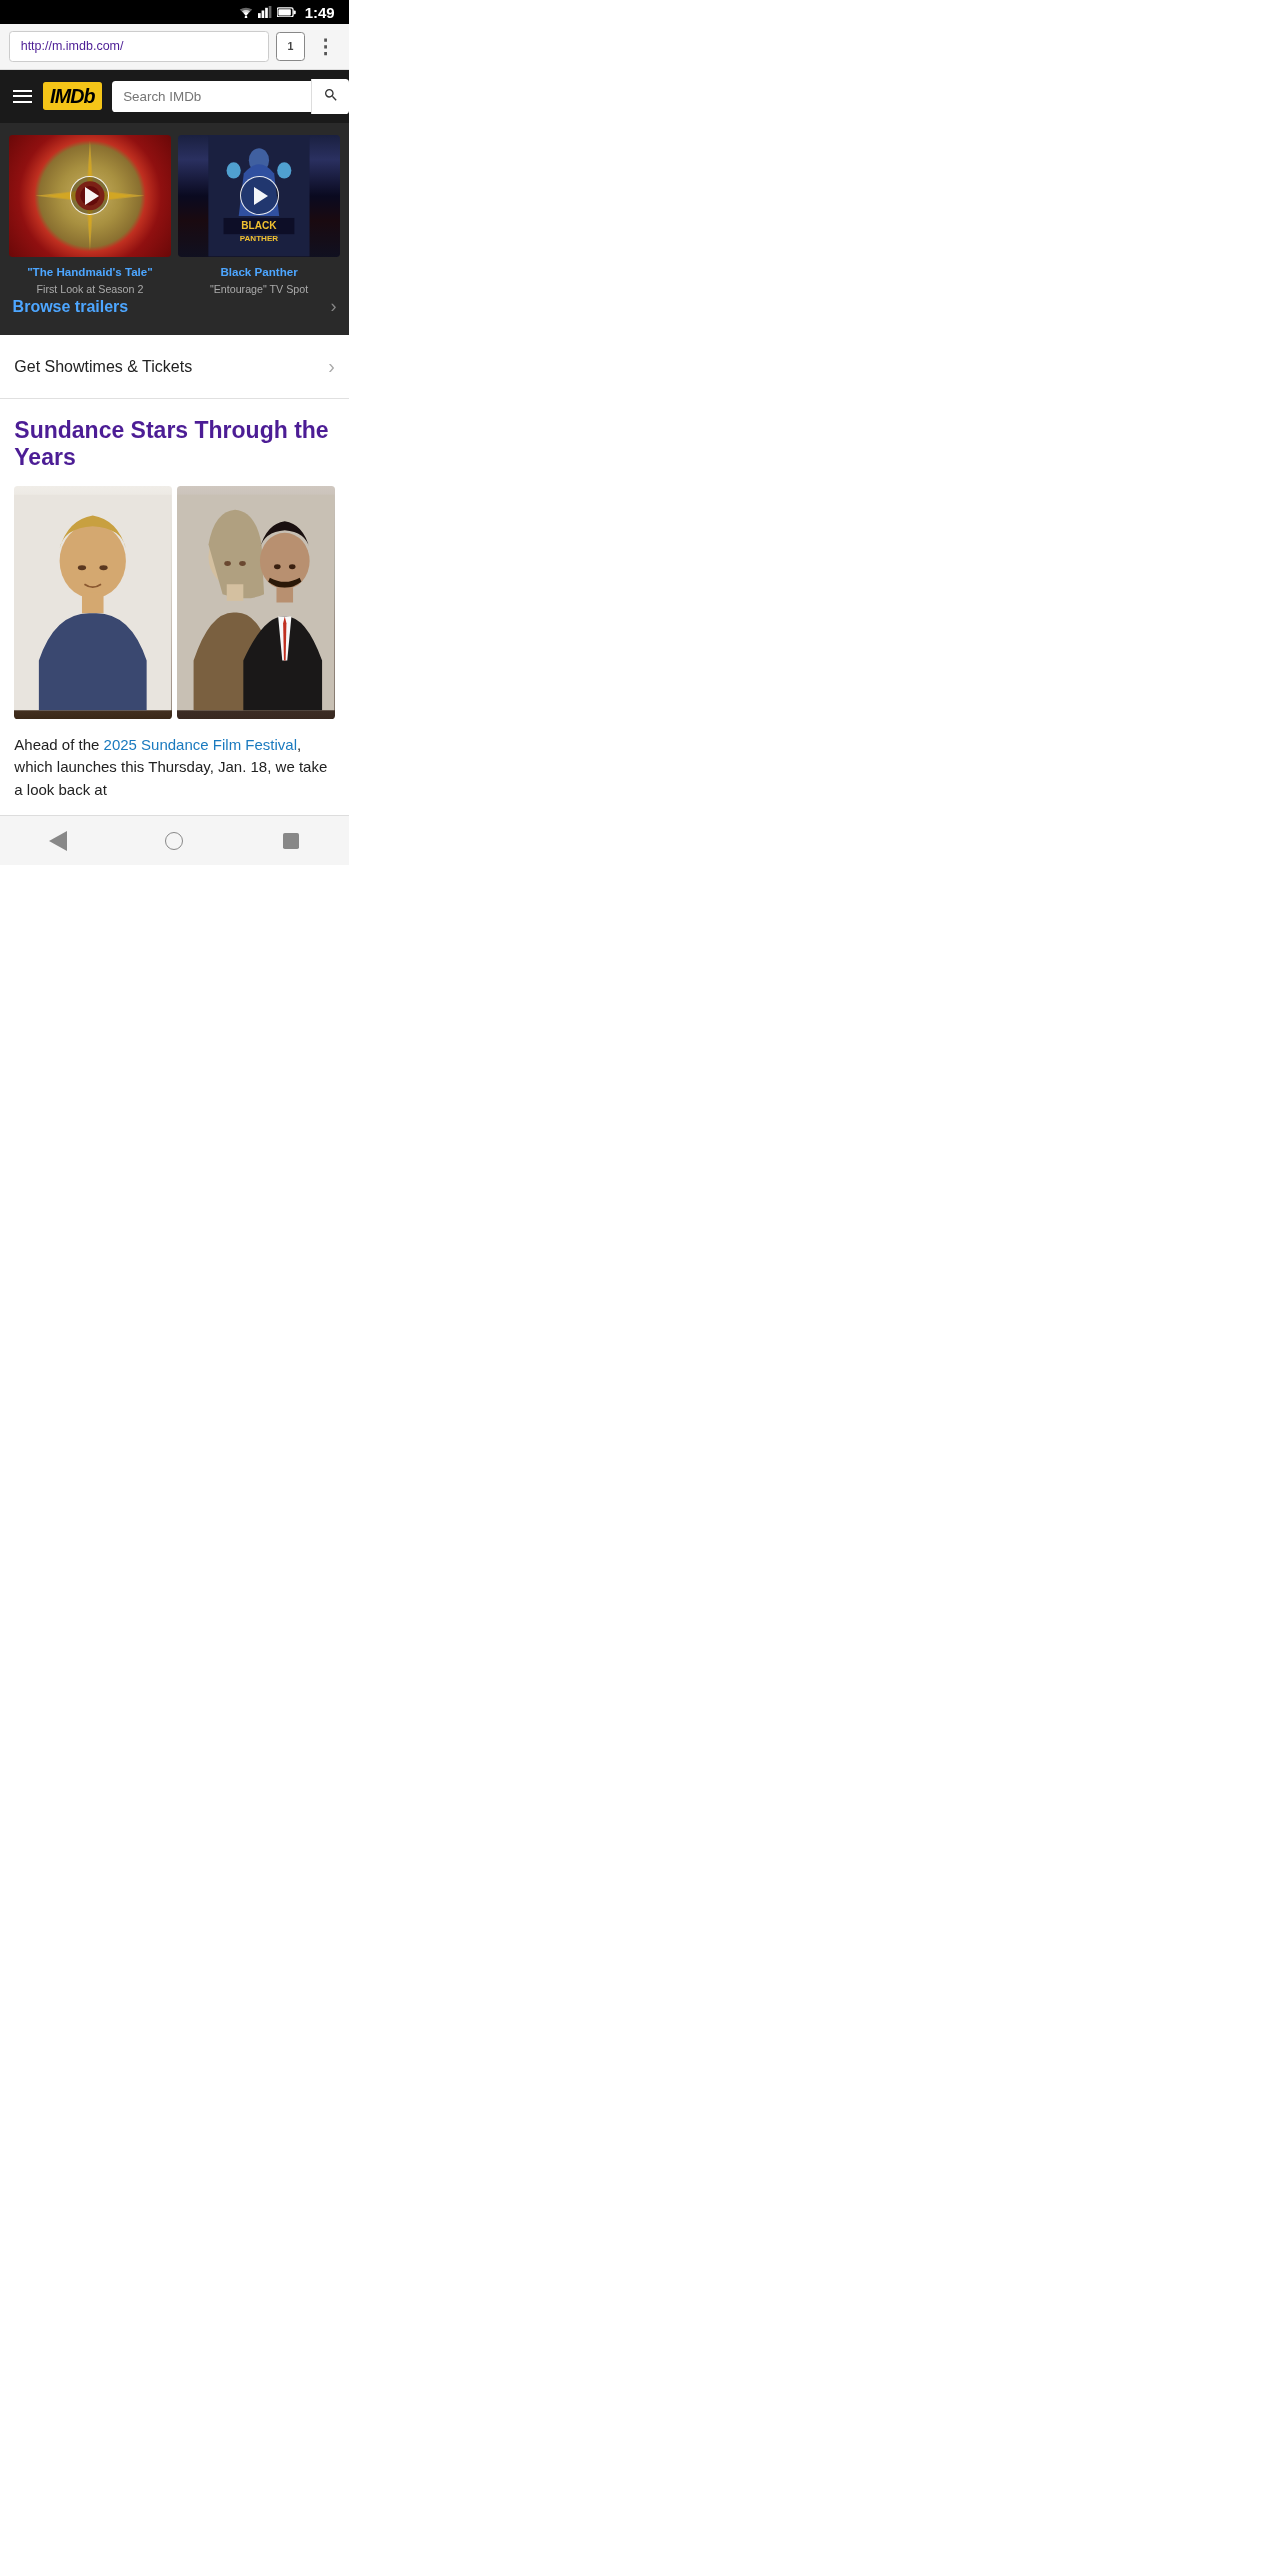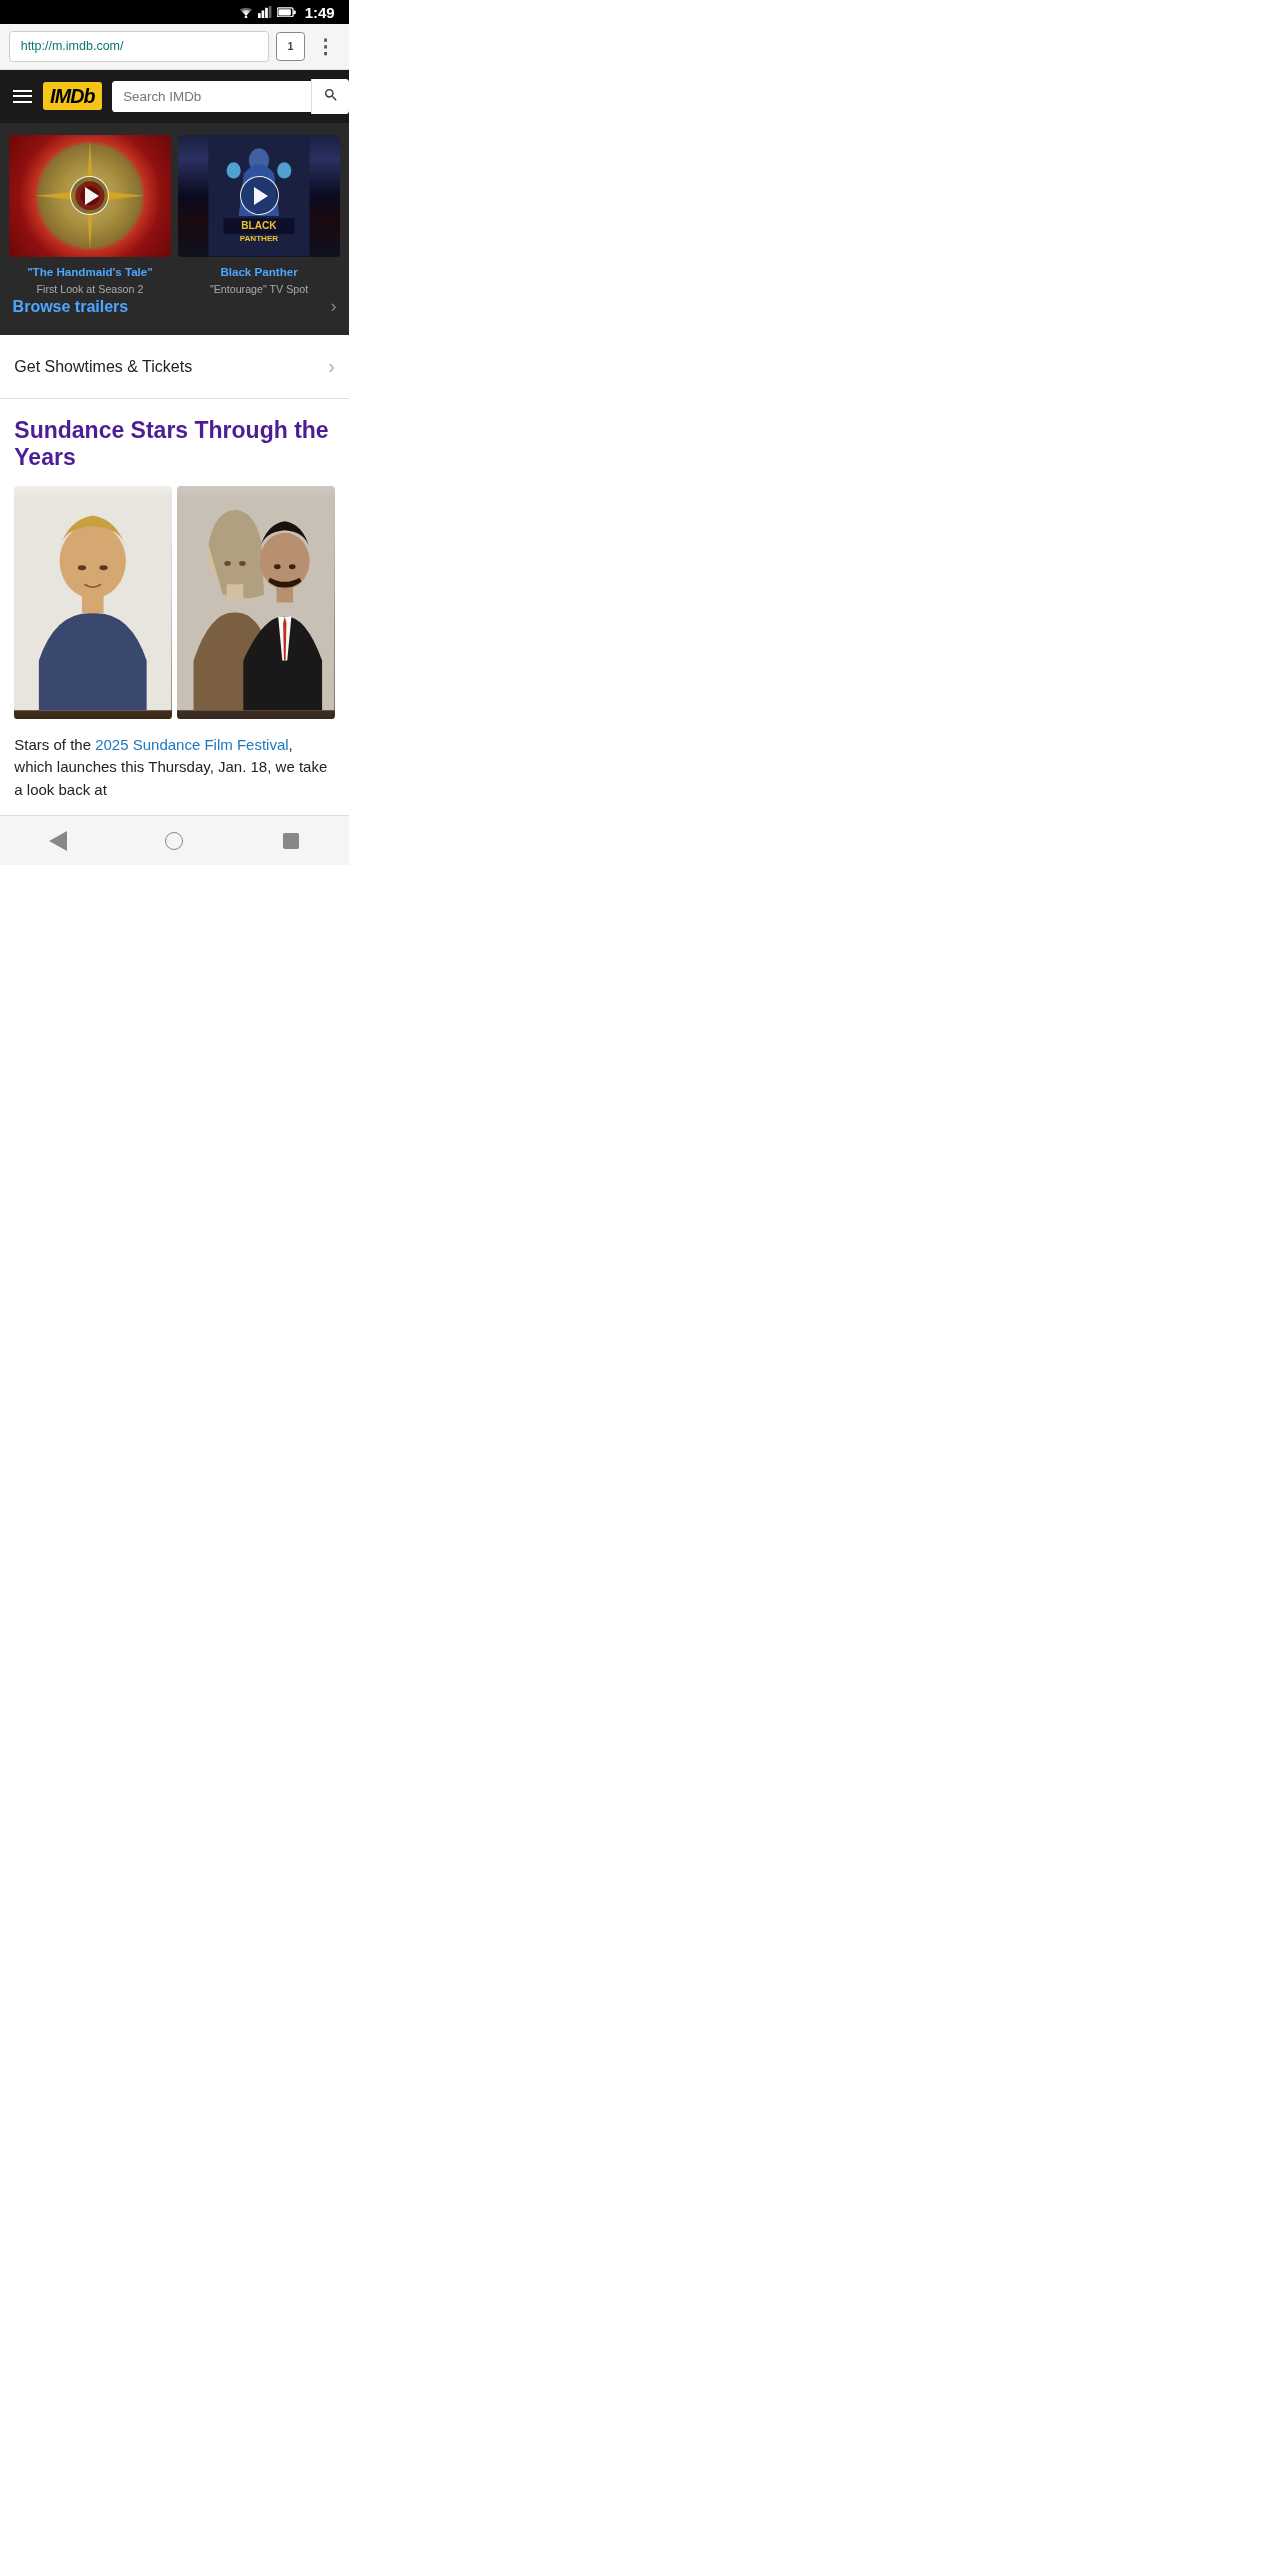--- a/index.html
+++ b/index.html
@@ -39,21 +39,21 @@
       align-items: center;
       gap: 7.2px;
     }
     .url-field {
       flex: 1;
       background: #fff;
       border: 0.9px solid #ccc;
       border-radius: 3.6px;
       padding: 7.2px 10.7px;
       font-size: 12.5px;
-      color: #0f766e;
+      color: #4c1d95;
     }
     .browser-tab-btn {
       background: #fff;
       border: 0.9px solid #888;
       border-radius: 3.6px;
       width: 29px;
       height: 29px;
       display: flex;
       align-items: center;
       justify-content: center;
@@ -490,21 +490,21 @@
         <ellipse cx="61" cy="83" rx="4" ry="3" fill="#6a4830"></ellipse>
         <ellipse cx="79" cy="83" rx="4" ry="3" fill="#6a4830"></ellipse>
 
         <ellipse cx="121" cy="87" rx="4" ry="3" fill="#3a2010"></ellipse>
         <ellipse cx="139" cy="87" rx="4" ry="3" fill="#3a2010"></ellipse>
       </svg>
     </div>
   </div>
 
   <p class="sundance-text">
-    <span>Stars of the </span><a class="sundance-link" href="#">2025 Sundance Film Festival</a><span>, which launches this Thursday, Jan. 18, we take a look back at</span>
+    <span>Ahead of the </span><a class="sundance-link" href="#">2025 Sundance Film Festival</a><span>, which launches this Thursday, Jan. 18, we take a look back at</span>
   </p>
 </div>
 
 <div class="bottom-nav">
   <div class="nav-btn">
     <div class="nav-back"></div>
   </div>
   <div class="nav-btn">
     <div class="nav-home"></div>
   </div>

